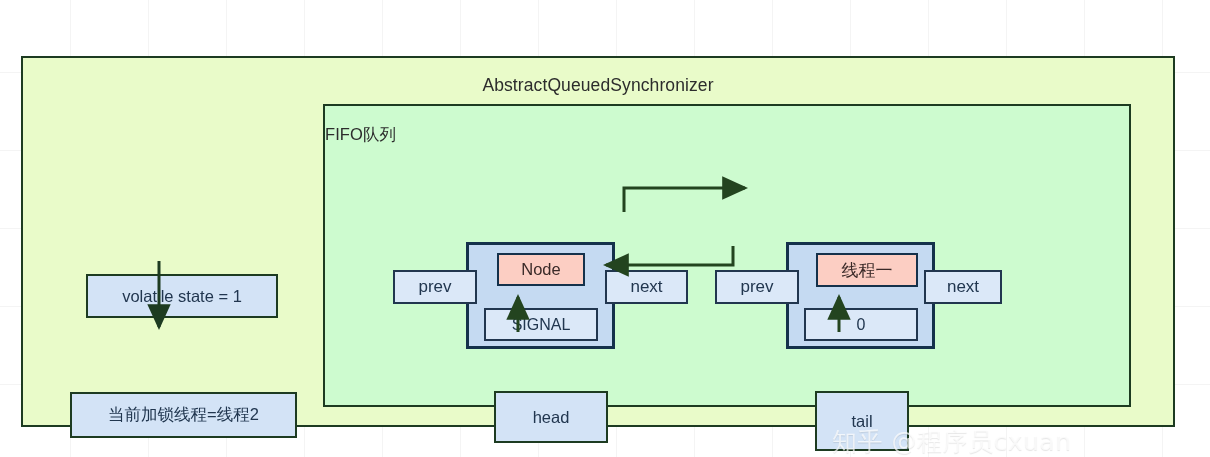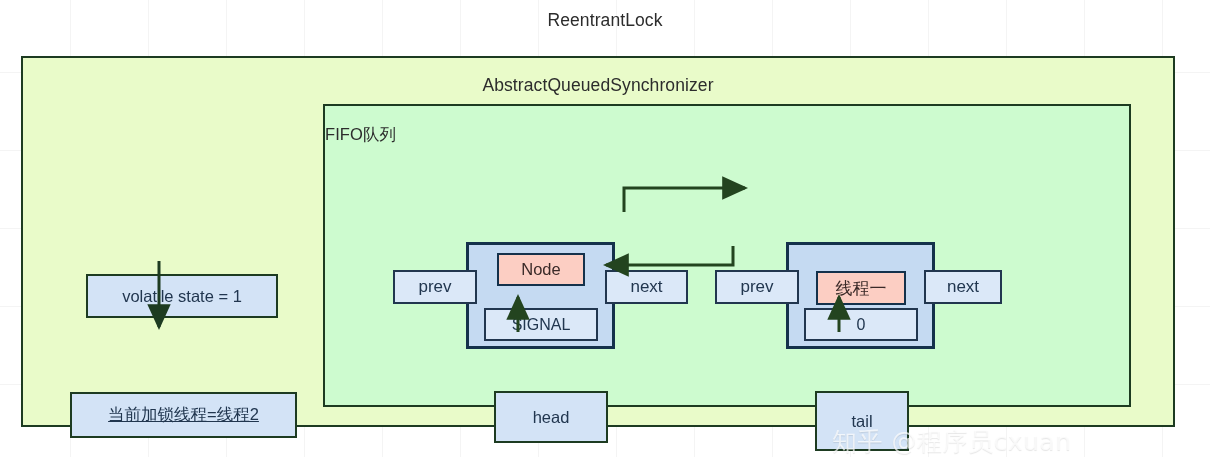--- a/index.html
+++ b/index.html
@@ -90,21 +90,20 @@
     left: 63px; top: 216px;
     width: 192px; height: 44px;
     border-color: #1d3b21;
     font-size: 16.5px;
   }
   #lock-thread-box {
     left: 47px; top: 334px;
     width: 227px; height: 46px;
     border-color: #1d3b21;
     font-size: 16.5px;
-    text-decoration: underline;
   }
 
   
   #node1-body {
     left: 443px; top: 184px;
     width: 149px; height: 107px;
     background: #c5daf2;
     border-color: #14314b;
     border-width: 3px;
   }
@@ -143,27 +142,26 @@
   
   #node2-body {
     left: 763px; top: 184px;
     width: 149px; height: 107px;
     background: #c5daf2;
     border-color: #14314b;
     border-width: 3px;
   }
   #node2-name {
     left: 793px; top: 195px;
-    width: 90px; height: 34px;
+    width: 102px; height: 34px;
     background: #fccec3;
     border-color: #14314b;
     border-width: 2px;
     font-size: 17px;
     color: #3a2a28;
-    margin-top: 18px;
   }
   #node2-status {
     left: 781px; top: 250px;
     width: 114px; height: 33px;
     background: #dbe8f8;
     border-color: #21364f;
     border-width: 2px;
     font-size: 16px;
   }
   #node2-prev {
@@ -217,21 +215,20 @@
     letter-spacing: 0.5px;
     font-family: "DejaVu Sans", "Liberation Sans", sans-serif;
     margin-top: 33px;
   }
 </style>
 </head>
 <body>
 
 <div id="canvas">
 
-  <div class="title" id="title-reentrantlock">ReentrantLock</div>
 
   <div class="aqs-box">
 
     <div class="title" id="title-aqs">AbstractQueuedSynchronizer</div>
 
     <div class="bbox" id="state-box">volatile state = 1</div>
 
     <div class="bbox" id="lock-thread-box">当前加锁线程=线程2</div>
 
     <div class="fifo-box">

